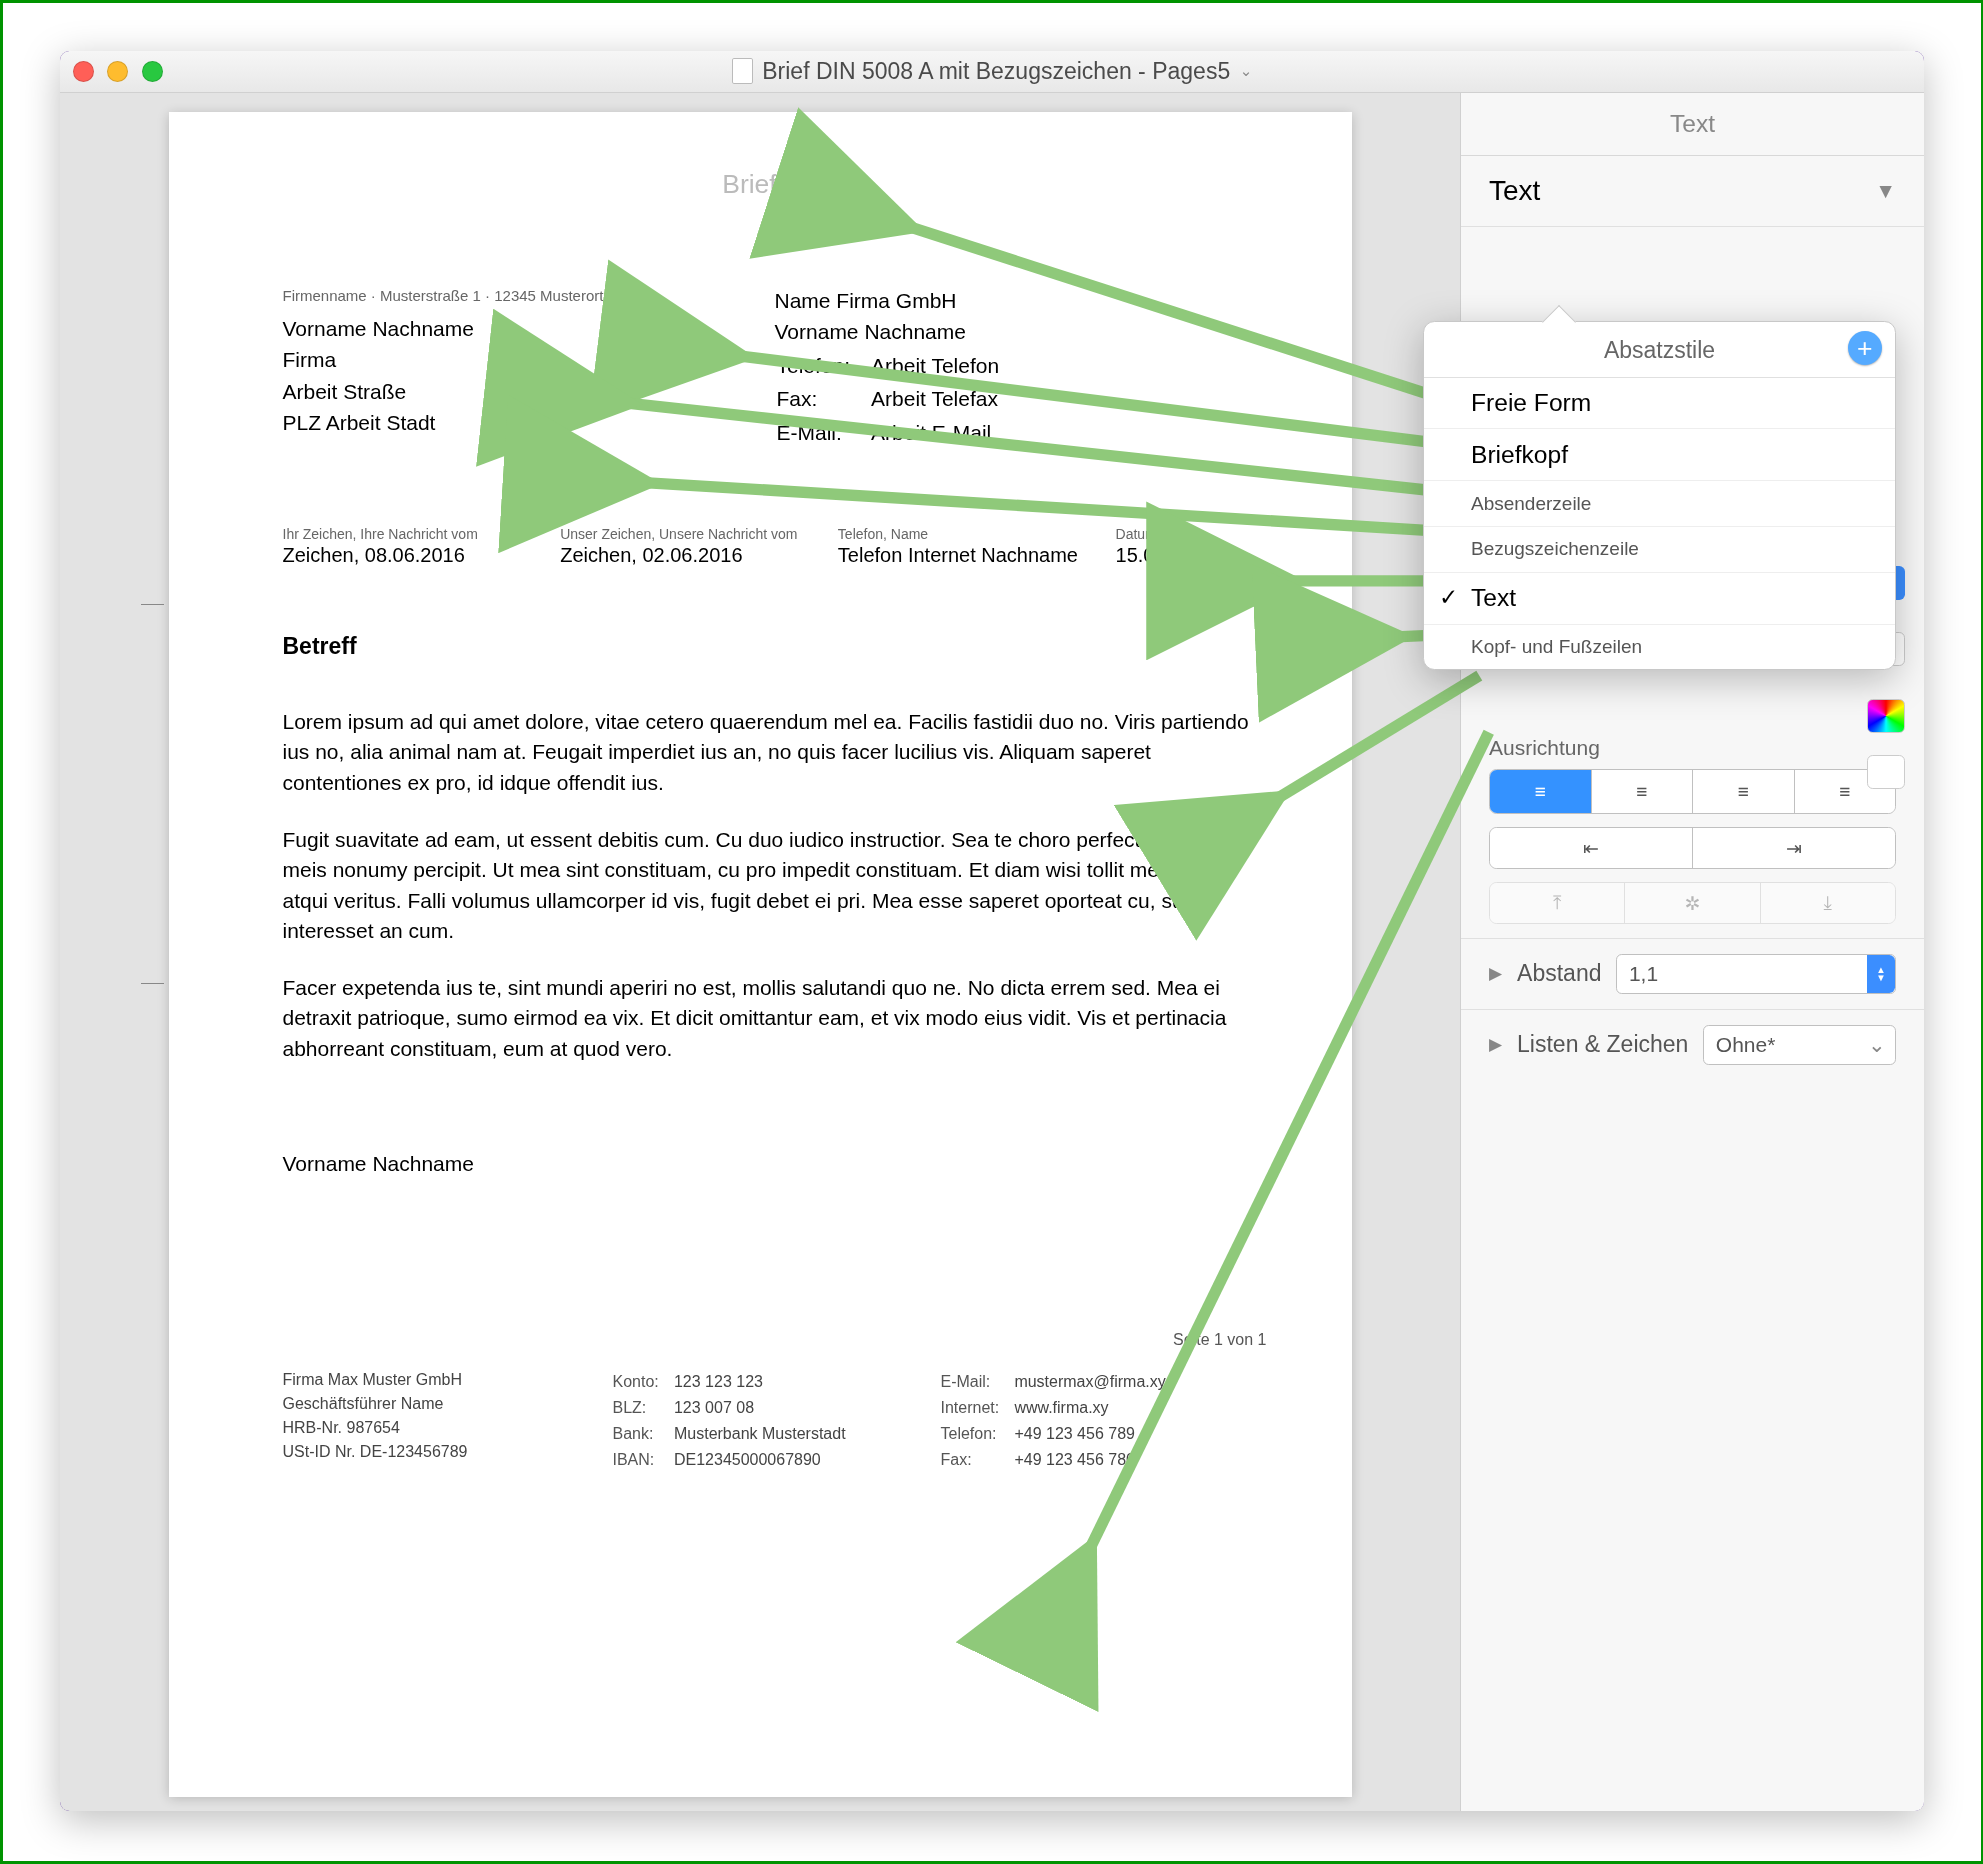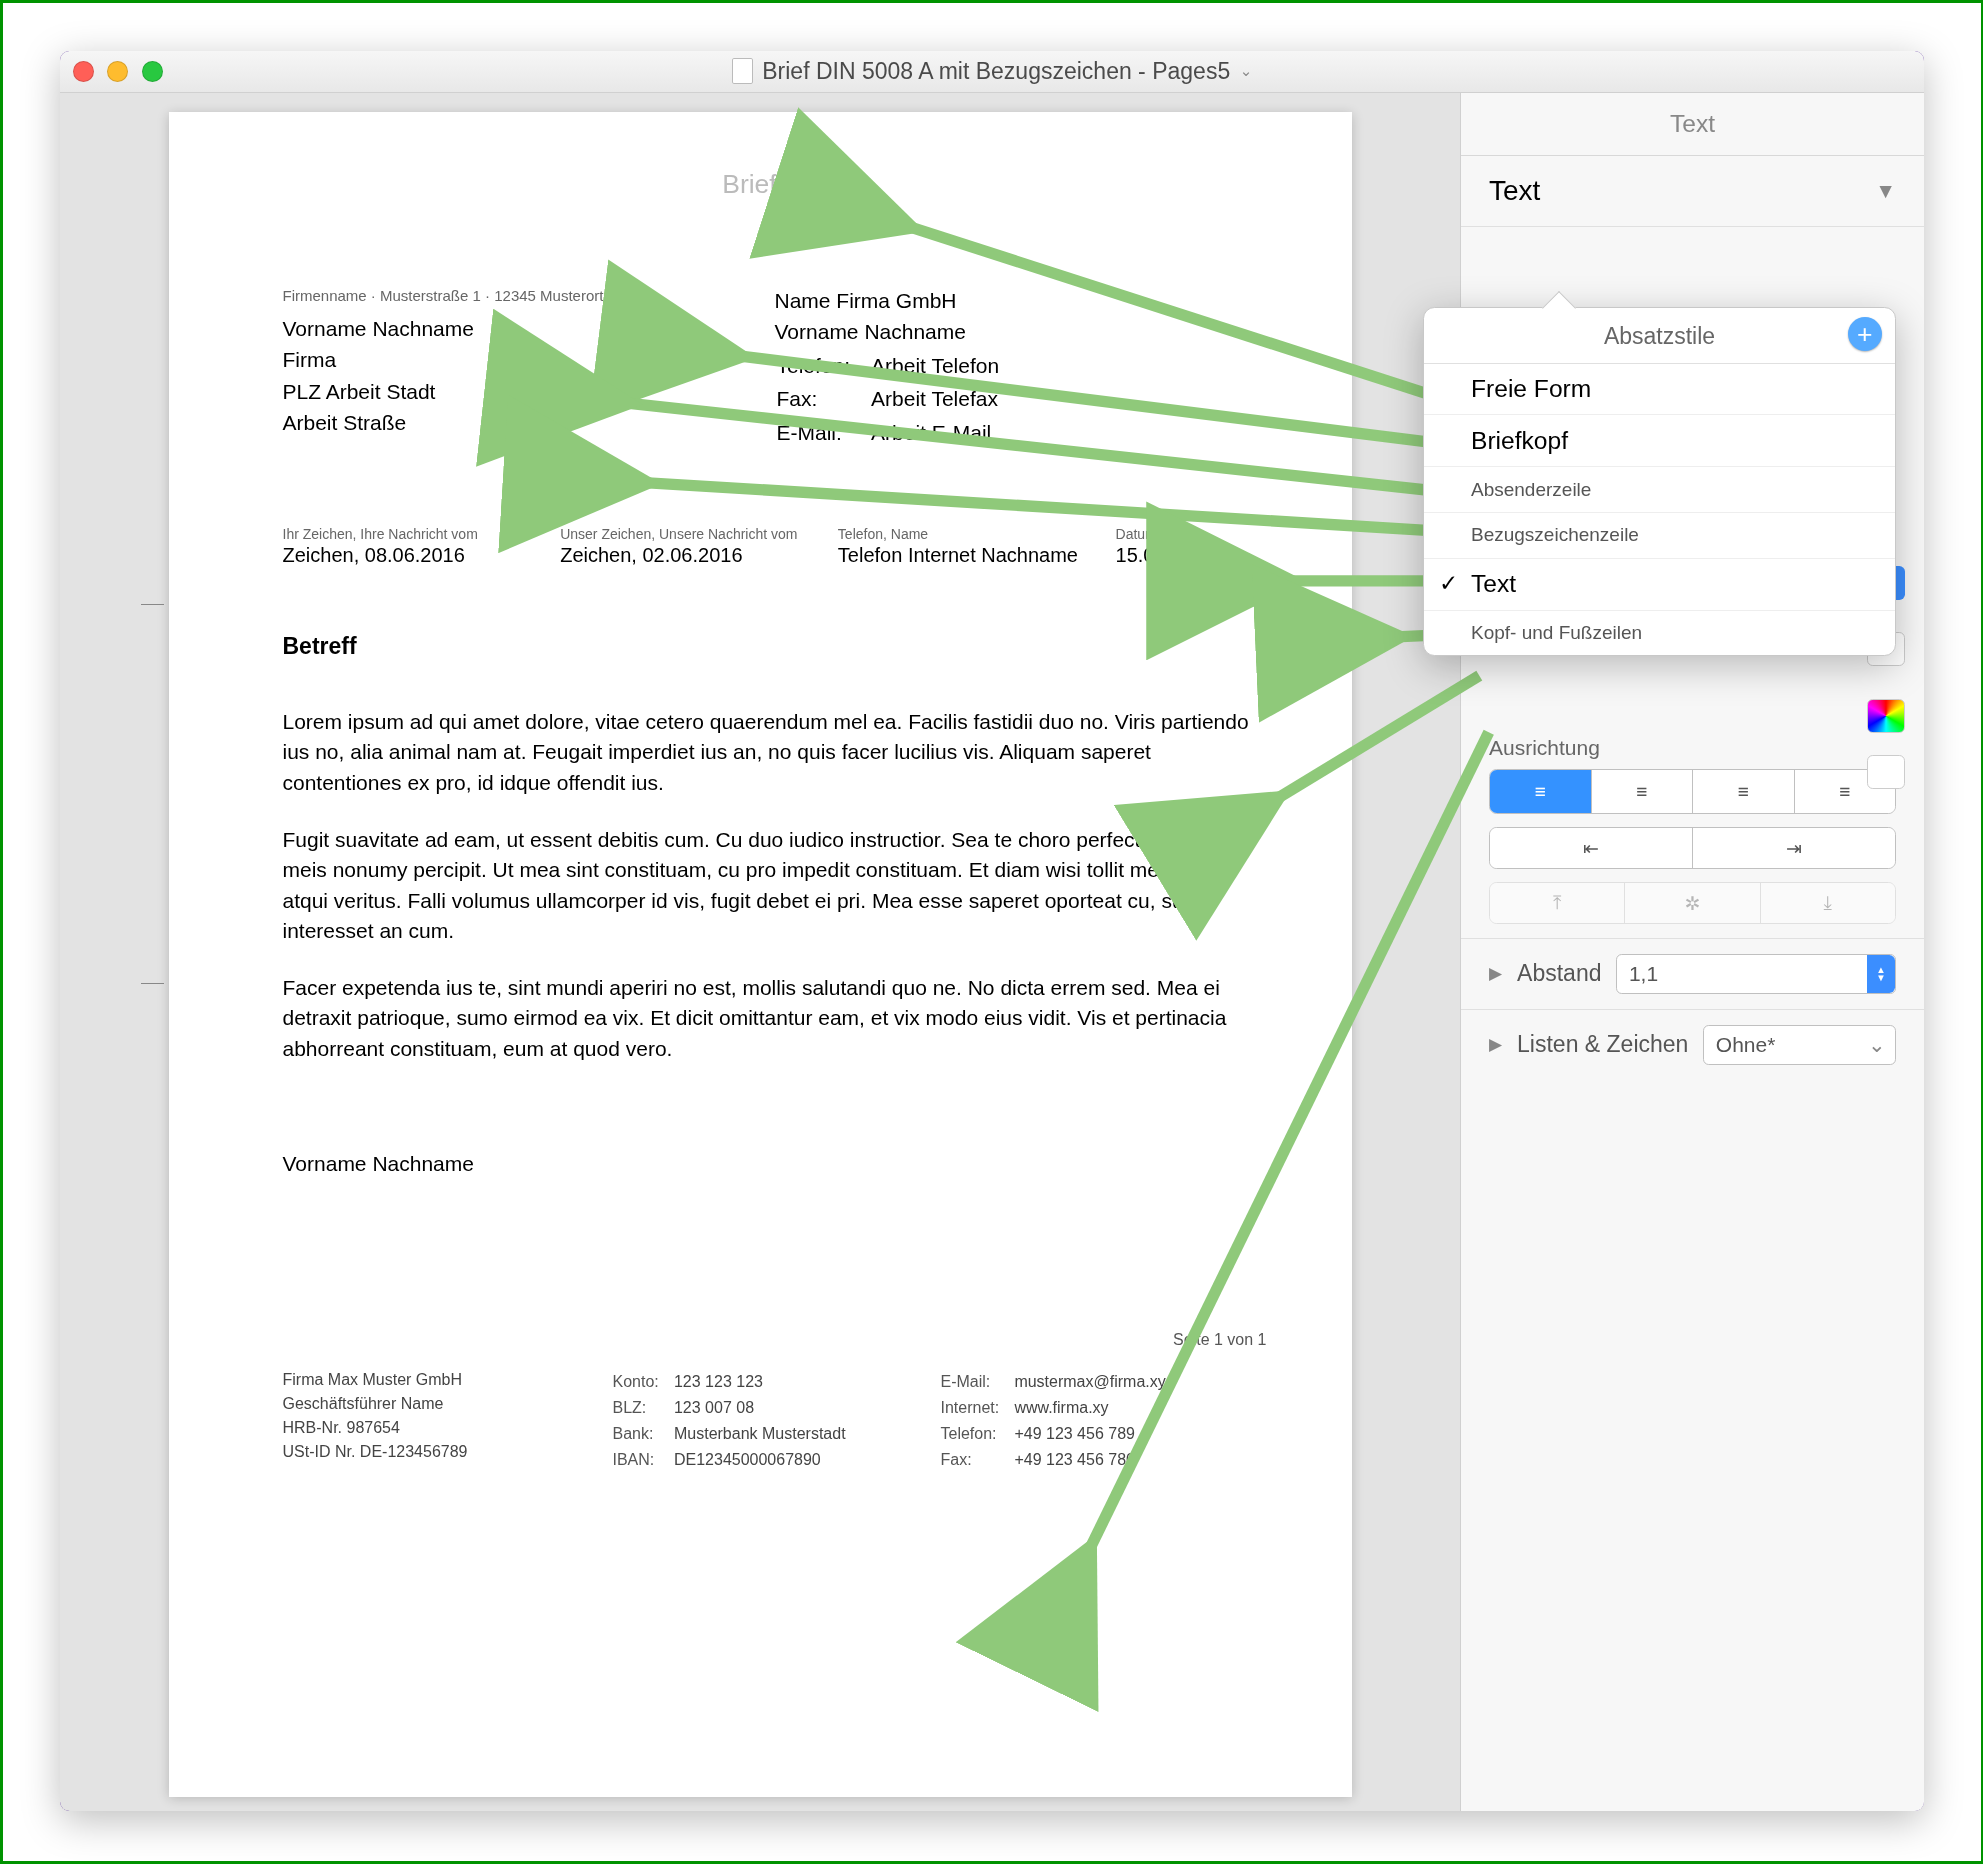--- a/index.html
+++ b/index.html
@@ -42,21 +42,21 @@
 .align-group { display: flex; margin: 0 28px 13.2px; border: 0.9px solid #c0c0c0; border-radius: 7.6px; overflow: hidden; height: 45px; }
 .align-btn { flex: 1; display: flex; align-items: center; justify-content: center; background: #fff; border-right: 0.9px solid #c0c0c0; font-size: 19px; color: #555; }
 .align-btn:last-child { border-right: none; }
 .align-btn.active { background: #3492ff; color: #fff; }
 .disclosure { display: flex; align-items: center; padding: 15px 28px; font-size: 23px; color: #555; border-top: 0.9px solid #e0e0e0; gap: 15px; }
 .disclosure .tri { color: #888; font-size: 17px; }
 .select-box { flex: 1; background: #fff; border: 0.9px solid #c0c0c0; border-radius: 5.7px; height: 40px; display: flex; align-items: center; padding: 0 11.4px; font-size: 21px; position: relative; }
 .select-caps { position: absolute; right: 0; top: 0; bottom: 0; width: 28px; background: #3b8eff; border-radius: 0 5.7px 5.7px 0; display: flex; flex-direction: column; align-items: center; justify-content: center; color: #fff; font-size: 9.5px; line-height: 7.6px; }
 .select-chev { position: absolute; right: 9.5px; color: #888; }
 
-.popover { position: absolute; top: 214px; left: -38px; width: 473px; background: #fff; border: 0.9px solid #c8c8c8; border-radius: 11.4px; box-shadow: 0 9.5px 38px rgba(0,0,0,0.25); z-index: 50; }
+.popover { position: absolute; top: 228px; left: -38px; width: 473px; background: #fff; border: 0.9px solid #c8c8c8; border-radius: 11.4px; box-shadow: 0 9.5px 38px rgba(0,0,0,0.25); z-index: 50; }
 .popover::before { content: ""; position: absolute; top: -11.4px; left: 123px; width: 23px; height: 23px; background: #fff; border-left: 0.9px solid #c8c8c8; border-top: 0.9px solid #c8c8c8; transform: rotate(45deg); }
 .pop-header { text-align: center; font-size: 23px; color: #666; padding: 15px 0 13.2px; border-bottom: 0.9px solid #e0e0e0; position: relative; }
 .pop-add { position: absolute; right: 13.2px; top: 9.5px; width: 34px; height: 34px; border-radius: 50%; background: #55aaff; color: #fff; font-size: 26.5px; line-height: 34px; text-align: center; box-shadow: 0 0.9px 1.9px rgba(0,0,0,0.3); }
 .pop-item { padding: 11.4px 19px 11.4px 47px; font-size: 24.6px; border-bottom: 0.9px solid #eee; position: relative; }
 .pop-item.small { font-size: 19px; color: #555; }
 .pop-item.checked::before { content: "✓"; position: absolute; left: 15px; font-size: 23px; }
 .pop-item:last-child { border-bottom: none; }
 
 .arrows { position: absolute; top: 0; left: 0; width: 100%; height: 100%; pointer-events: none; z-index: 40; }
 .side-peek { position: absolute; right: 19px; width: 38px; height: 34px; border-radius: 5.7px; }
@@ -86,22 +86,22 @@
         <div class="page-mark" style="top:492px"></div>
         <div class="page-mark" style="top:871px"></div>
 
         <div class="briefkopf">Briefkopf</div>
 
         <div class="addr-row">
           <div class="addr-col">
             <div class="sender-line">Firmenname · Musterstraße 1 · 12345 Musterort</div>
             <div>Vorname Nachname</div>
             <div>Firma</div>
+            <div>Arbeit Straße</div>
             <div>PLZ Arbeit Stadt</div>
-            <div>Arbeit Straße</div>
           </div>
           <div class="addr-col">
             <div>Name Firma GmbH</div>
             <div>Vorname Nachname</div>
             <table class="info-row">
               <tbody>
                     <tr>
                       <td>Telefon:</td>
                       <td>Arbeit Telefon</td>
                     </tr>

